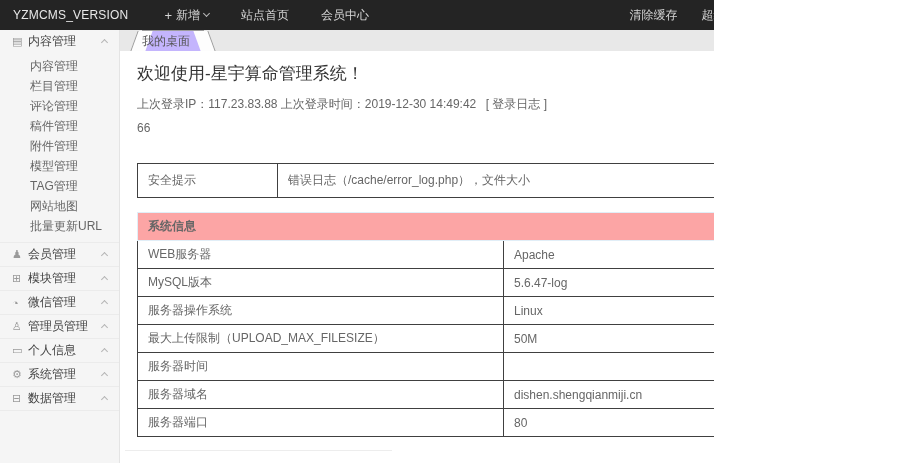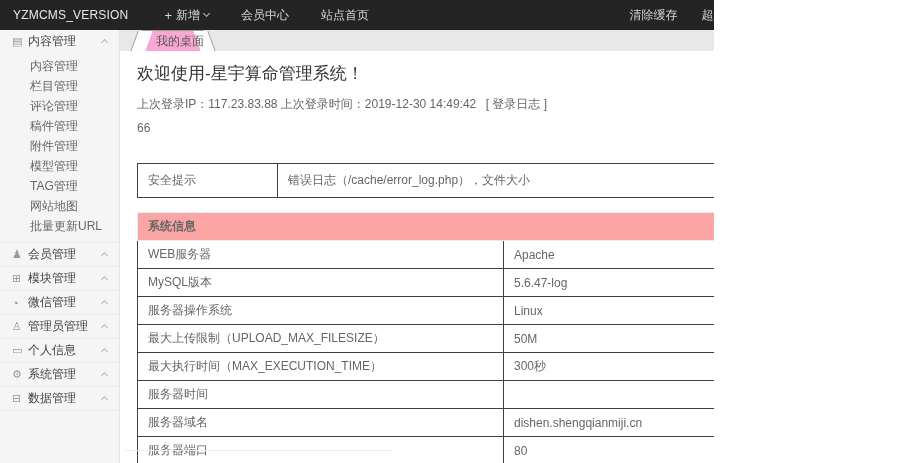--- a/index.html
+++ b/index.html
@@ -46,22 +46,22 @@
                      background:#ededed; border-radius:0 4px 4px 0; cursor:pointer;
                      display:flex; align-items:center; justify-content:center; }
   .collapse-tri { width:0; height:0; border-top:4px solid transparent;
                   border-bottom:4px solid transparent; border-right:5px solid #999; }
 
   
   .main { position:absolute; left:120px; top:30px; width:780px; height:433px;
           background:#fff; }
   .tabbar { height:21px; background:#e8e8e8; position:relative; }
   .tab { position:absolute; left:22px; top:0; height:21px; width:62px;
-         background:#f9a8d4; border-top:1px solid #9c9c9c; color:#555; font-size:12px;
-         display:flex; align-items:center; justify-content:flex-end; cursor:pointer; }
+         background:#c4b5fd; border-top:1px solid #9c9c9c; color:#555; font-size:12px;
+         display:flex; align-items:center; justify-content:flex-start; cursor:pointer; }
   .tab::before { content:""; position:absolute; top:0; left:-8px; width:14px; height:100%;
                  background:#fdfdfd; border-left:1px solid #9c9c9c;
                  transform:skewX(-20deg); }
   .tab::after  { content:""; position:absolute; top:0; right:-8px; width:14px; height:100%;
                  background:#fdfdfd; border-right:1px solid #9c9c9c;
                  transform:skewX(20deg); }
   .tab span { position:relative; z-index:2; }
 
   .content { padding:11px 30px 0 17px; color:#666; font-size:12px; }
   .welcome { font-size:17px; font-weight:normal; color:#333; margin-bottom:11px; }
@@ -88,24 +88,24 @@
 
   <header class="topbar">
     <span class="brand">YZMCMS_VERSION</span>
     <nav class="top-menu">
       <div class="top-item">
         <span class="plus">+</span>
         <span>新增</span>
         <span class="chev-down"></span>
       </div>
       <div class="top-item">
+        <span>站点首页</span>
+      </div>
+      <div class="top-item">
         <span>会员中心</span>
-      </div>
-      <div class="top-item">
-        <span>站点首页</span>
       </div>
     </nav>
     <div class="spacer"></div>
     <div class="top-right">
       <div class="top-item">
         <span>清除缓存</span>
       </div>
       <div class="top-item" style="padding:0 8px;">
         <span>超级管理员</span>
       </div>
@@ -242,24 +242,20 @@
           </tr>
           <tr>
             <td class="lbl">服务器操作系统</td>
             <td>Linux</td>
           </tr>
           <tr>
             <td class="lbl">最大上传限制（UPLOAD_MAX_FILESIZE）</td>
             <td>50M</td>
           </tr>
           <tr>
-            <td class="lbl">最大执行时间（MAX_EXECUTION_TIME）</td>
-            <td>300秒</td>
-          </tr>
-          <tr>
             <td class="lbl">服务器时间</td>
             <td></td>
           </tr>
           <tr>
             <td class="lbl">服务器域名</td>
             <td>dishen.shengqianmiji.cn</td>
           </tr>
           <tr>
             <td class="lbl">服务器端口</td>
             <td>80</td>

